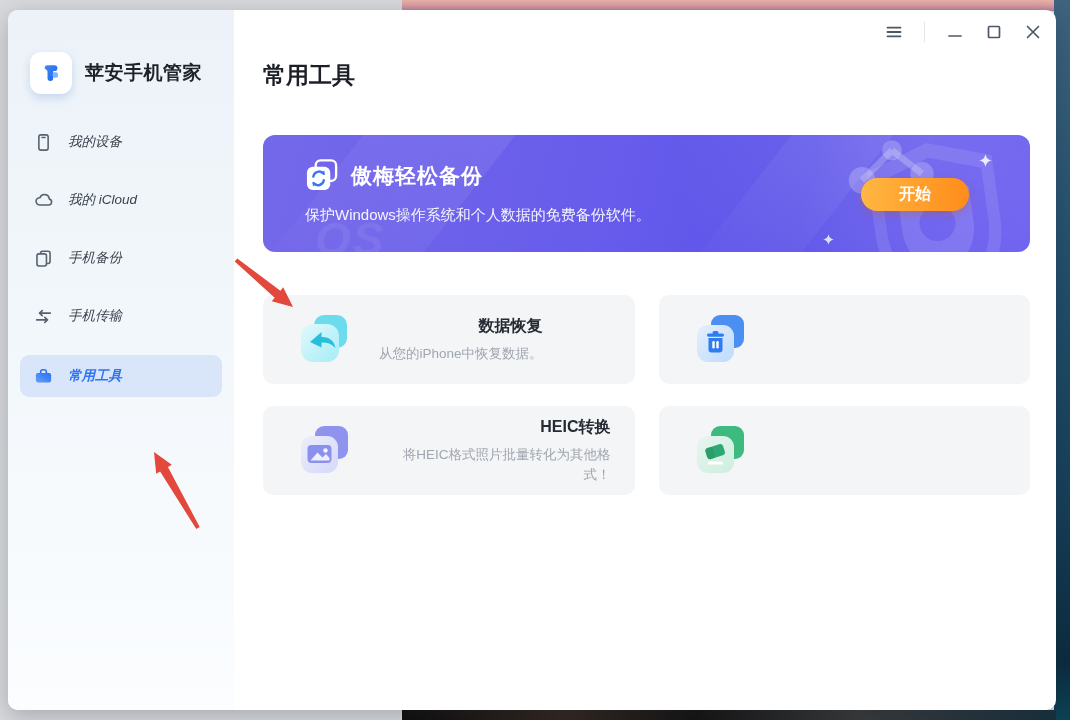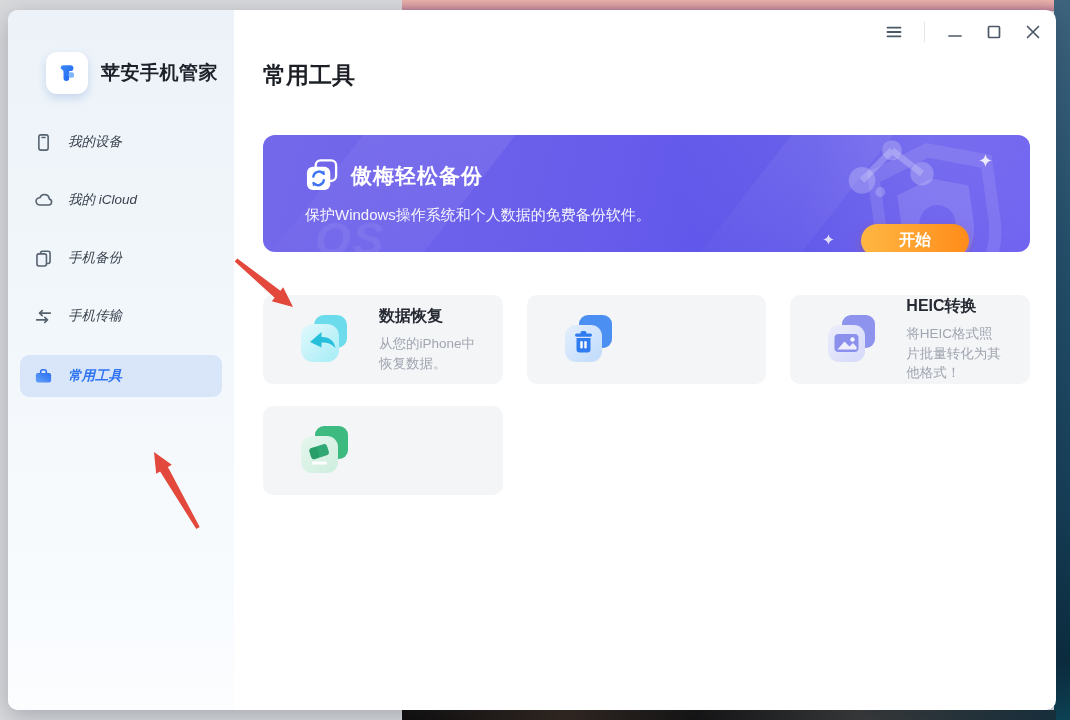--- a/index.html
+++ b/index.html
@@ -15,21 +15,21 @@
     background:linear-gradient(90deg,#0e0c0a,#33261d 25%,#141210 45%,#3a3a38 70%,#17303c); }
 
   
   .window { position:absolute; left:8px; top:10px; width:1048px; height:700px;
     background:#ffffff; border-radius:10px; box-shadow:0 6px 24px rgba(30,40,60,.28); }
 
   
   .sidebar { position:absolute; left:0; top:0; width:226px; height:700px;
     border-radius:10px 0 0 10px;
     background:linear-gradient(180deg,#ecf2f8 0%,#f2f7fb 45%,#fbfdff 100%); }
-  .logo-row { position:absolute; left:22px; top:42px; display:flex; align-items:center; gap:13px;margin-left:16px; }
+  .logo-row { position:absolute; left:22px; top:42px; display:flex; align-items:center; gap:13px; }
   .logo-badge { width:42px; height:42px; border-radius:11px; background:#ffffff;
     box-shadow:0 4px 10px rgba(47,102,200,.20); display:flex; align-items:center; justify-content:center; }
   .app-title { font-size:19px; font-weight:800; color:#1d2129; letter-spacing:.5px; }
 
   .menu { position:absolute; left:12px; top:113px; width:202px; }
   .menu-item { height:38px; margin-bottom:20px; display:flex; align-items:center; gap:15px;
     padding-left:14px; border-radius:9px; cursor:pointer; }
   .menu-item .mi-label { font-size:13.5px; color:#3a424e;font-style:italic; }
   .menu-item.selected { margin-top:6px; height:42px; background:#d9e6f9; }
   .menu-item.selected .mi-label { color:#2e74f3; font-weight:700; }
@@ -59,25 +59,25 @@
   .b-molecule { position:absolute; right:86px; top:2px; }
   .sparkle { position:absolute; }
   .banner-icon { position:absolute; left:42px; top:23px; }
   .banner-title { position:absolute; left:88px; top:27px; font-size:21px; font-weight:800;
     color:#ffffff; letter-spacing:1px; }
   .banner-sub { position:absolute; left:42px; top:71px; font-size:15px; color:rgba(255,255,255,.93); }
   .banner-btn { position:absolute; right:61px; top:43px; width:108px; height:33px; border:none;
     border-radius:17px; background:linear-gradient(90deg,#ffb743,#ff8c1a);
     color:#ffffff; font-size:16px; font-weight:700; cursor:pointer;
     font-family:"Liberation Sans","DejaVu Sans",sans-serif;
-    box-shadow:0 3px 8px rgba(200,90,0,.30);margin-top:46px; }
+    box-shadow:0 3px 8px rgba(200,90,0,.30); }
 
   
   .cards { position:absolute; left:29px; right:26px; top:285px;
-    display:grid; grid-template-columns:1fr 1fr 1fr; gap:22px 24px; }
+    display:grid; grid-template-columns:1fr 1fr; gap:22px 24px;text-align:right; }
   .card { height:89px; border-radius:10px; background:#f4f5f7; display:flex; align-items:center;
     gap:28px; padding:0 24px 0 36px; cursor:pointer; }
   .tool-title { font-size:16px; font-weight:800; color:#262a33; margin-bottom:7px; }
   .tool-desc { font-size:13.5px; color:#a0a6b1; line-height:1.45; max-width:250px; }
 
   
   .arrows { position:absolute; left:0; top:0; width:1070px; height:720px; pointer-events:none; }
 </style>
 </head>
 <body>

